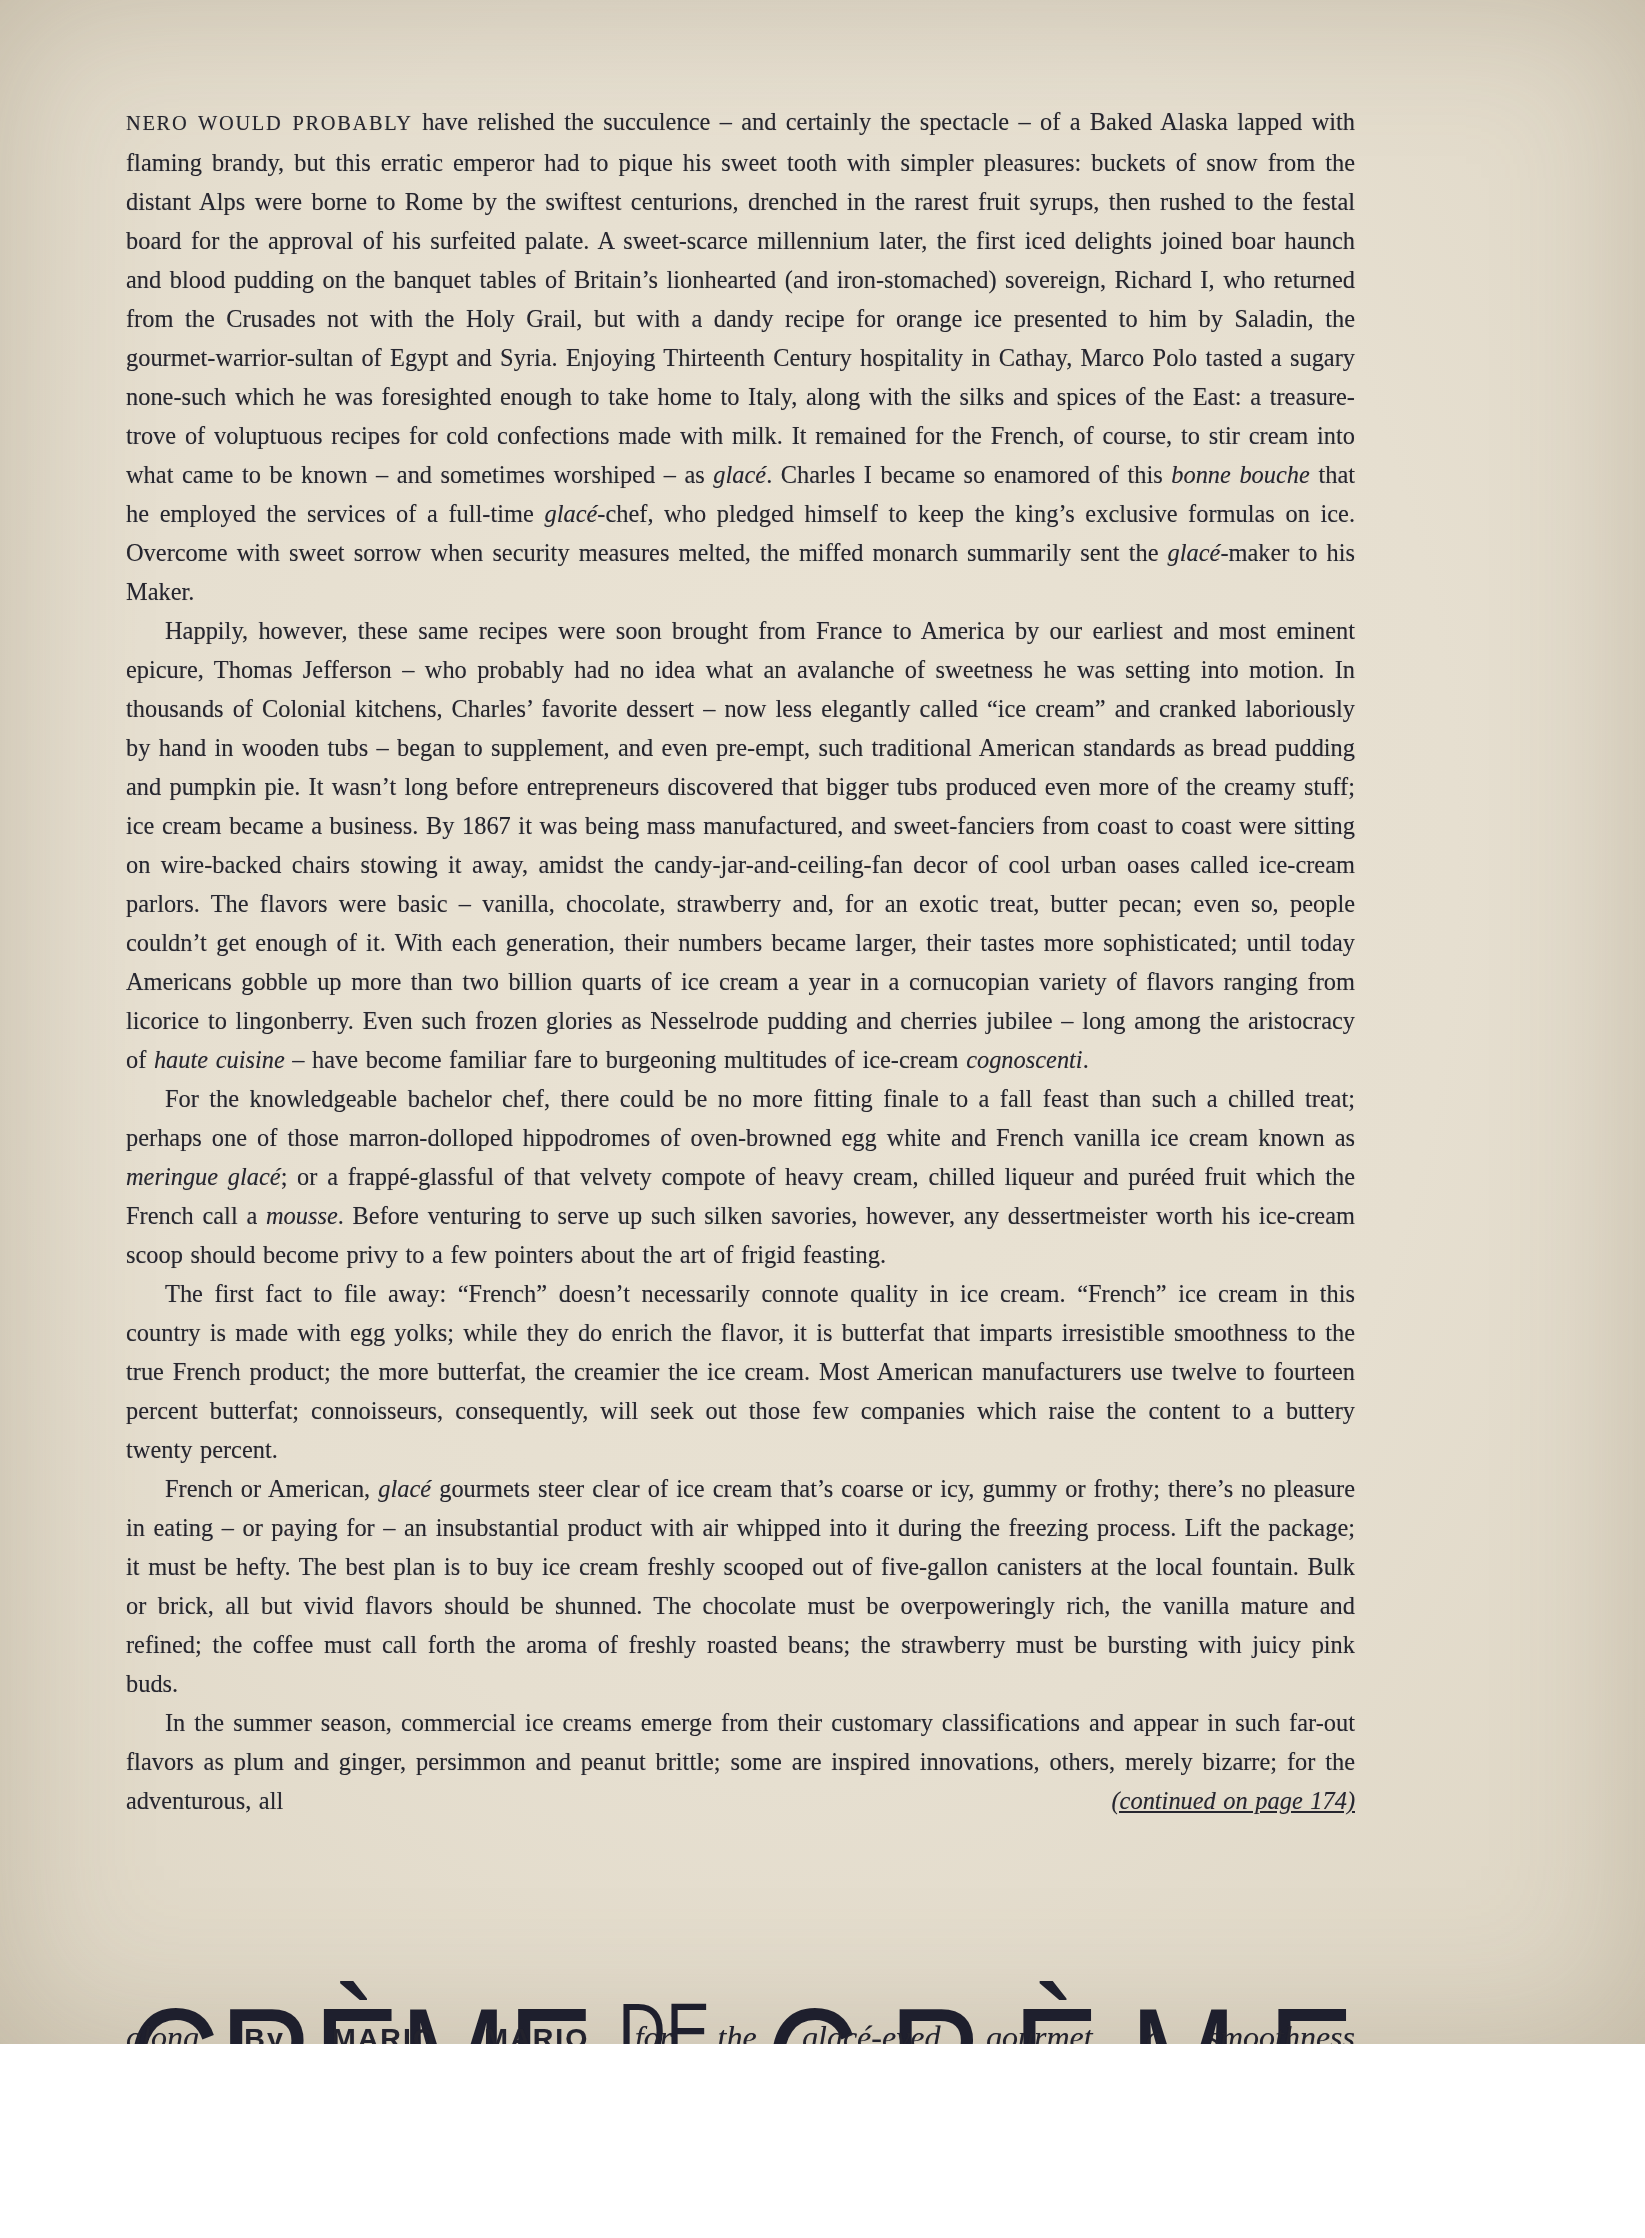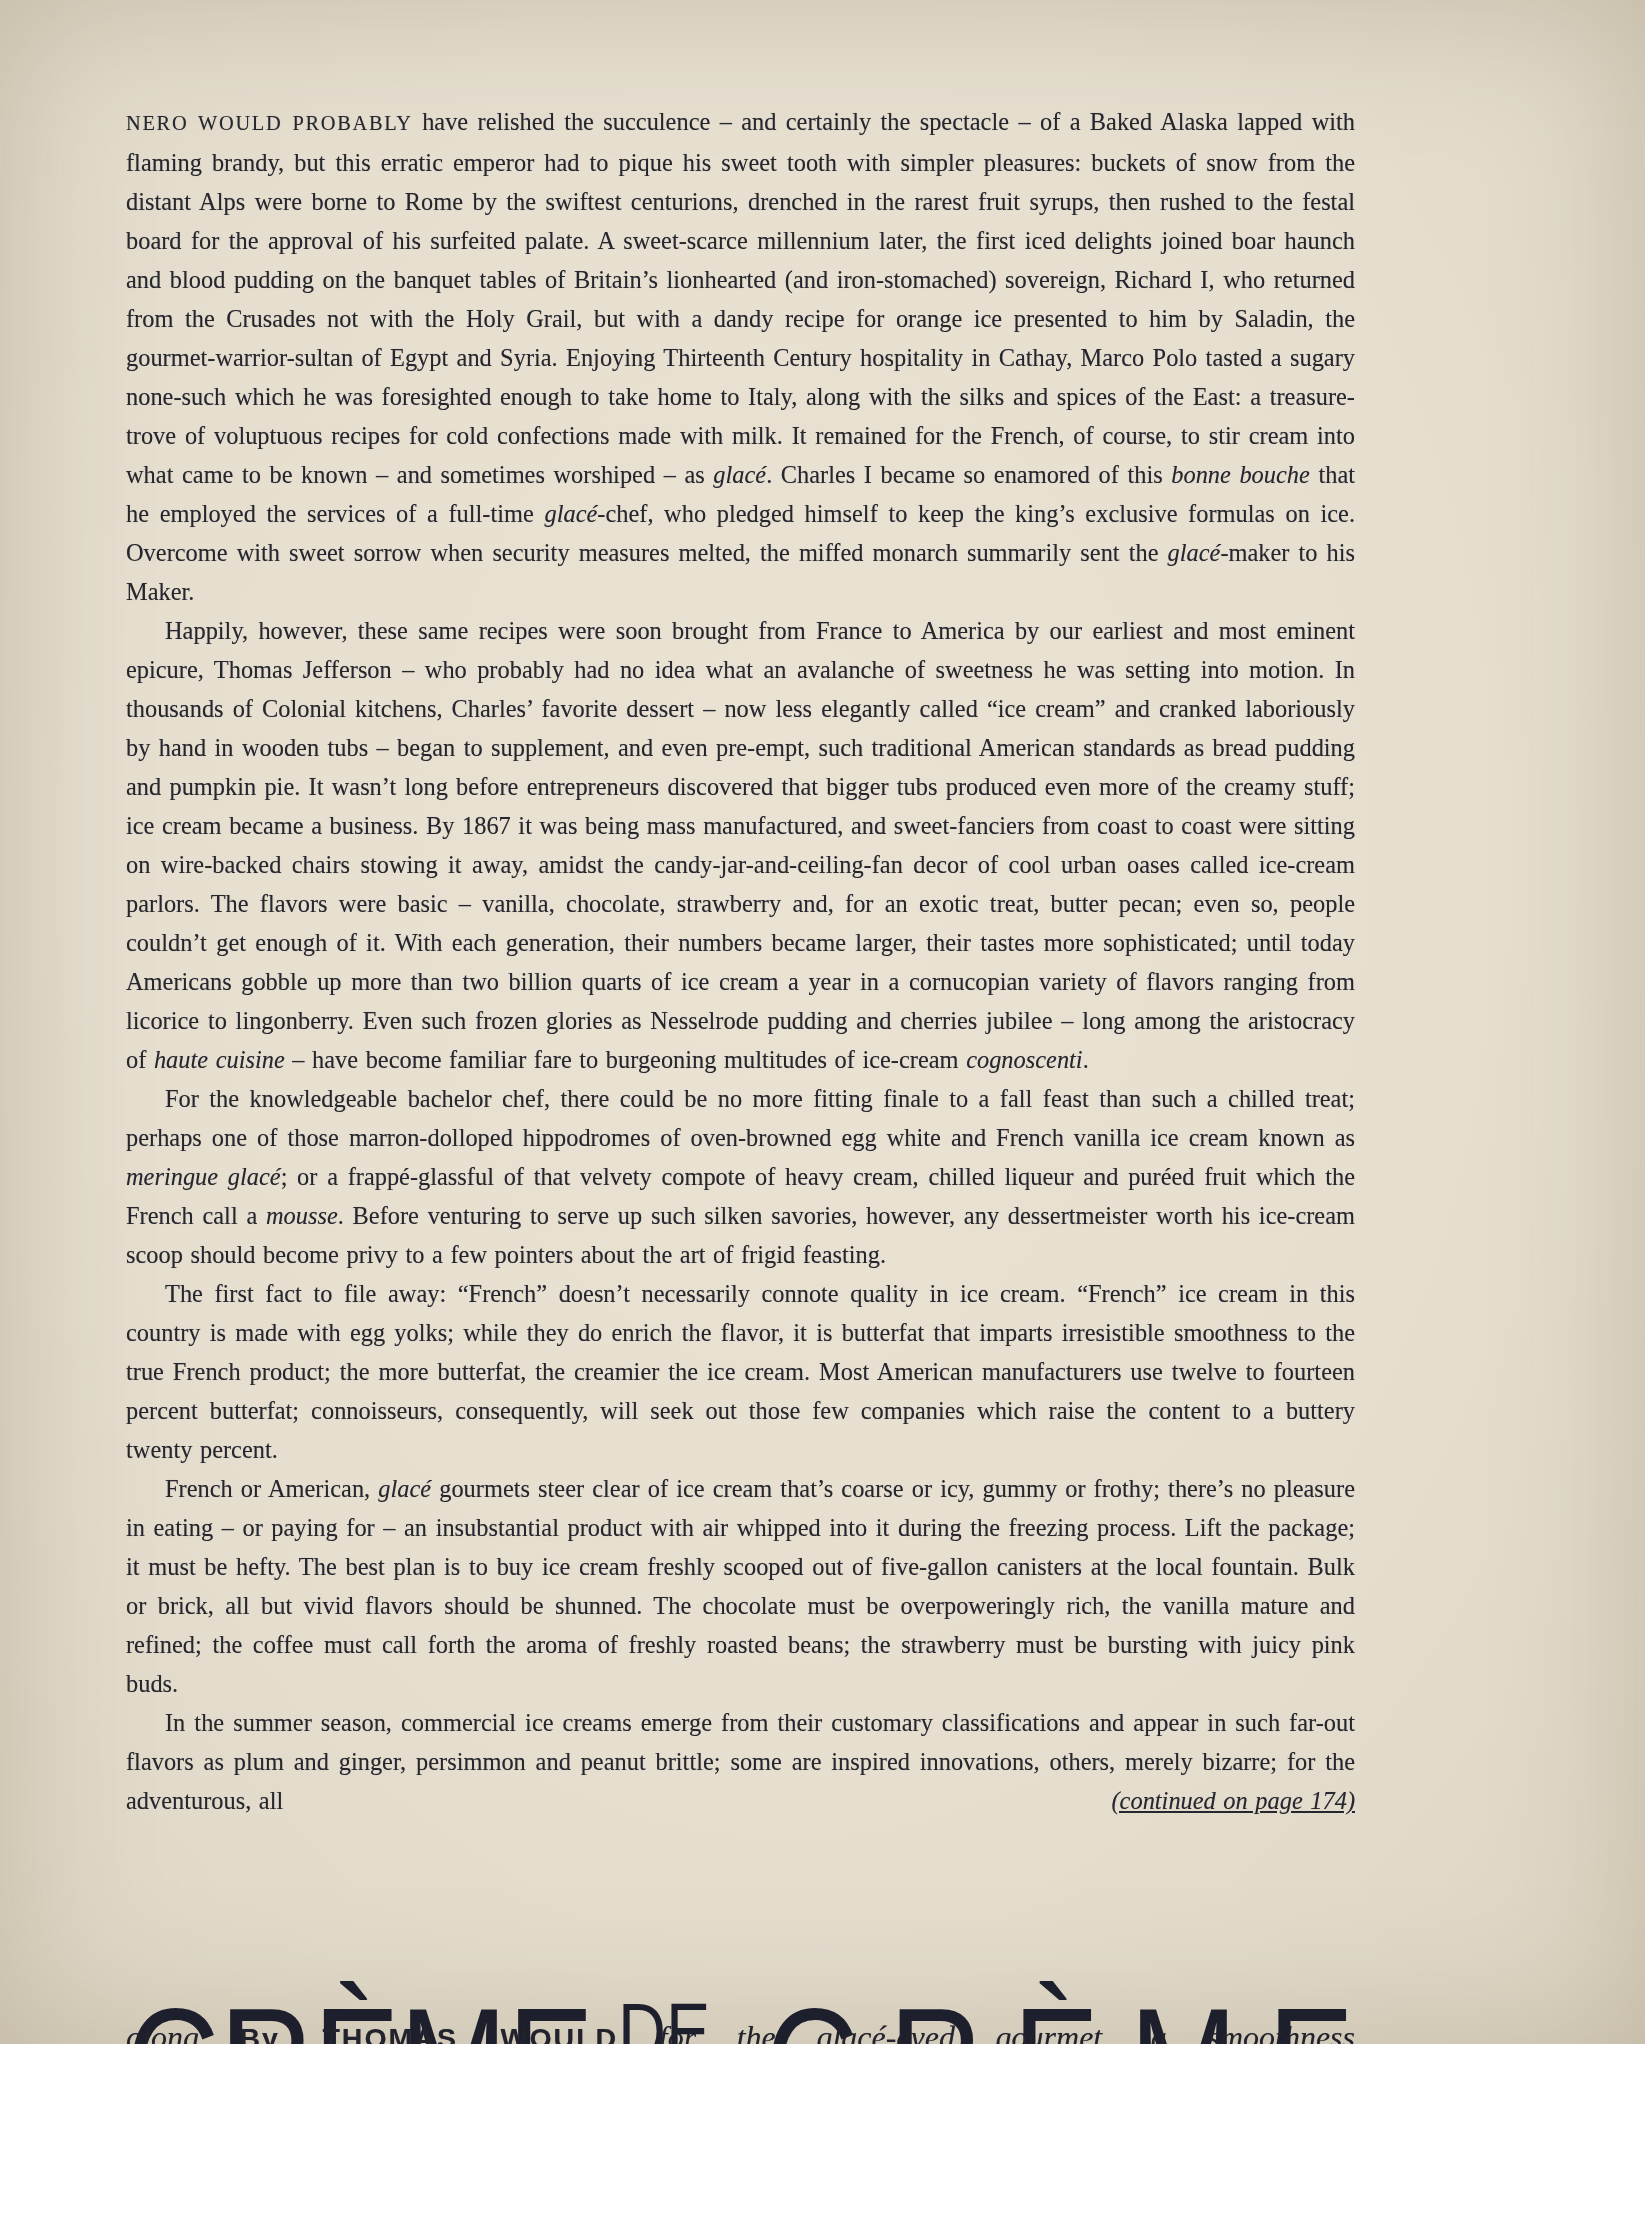--- a/index.html
+++ b/index.html
@@ -113,20 +113,20 @@
   <div class="headline">
     <div class="hw hw1">CRÈME</div>
     <div class="hstack">
       <span>DE</span>
       <span>LA</span>
     </div>
     <div class="hw hw2">CRÈME</div>
   </div>
 
   <div class="byline">
-    <div class="byline-line"><span class="run-italic">along </span><span class="run-bold_sans">By THOMAS WOULD</span><span class="run-italic"> for the glacé-eyed gourmet, a smoothness</span></div>
+    <div class="byline-line"><span class="run-italic">along </span><span class="run-bold_sans">By MARIO MARIO</span><span class="run-italic"> for the glacé-eyed gourmet, a smoothness</span></div>
     <div class="byline-line line2"><span class="run-italic">mélange of perfect parfaits, marvelous mousses and formidable frappés</span></div>
   </div>
 
   <div class="page-number">101</div>
 
 </div>
 
 
 </body></html>

